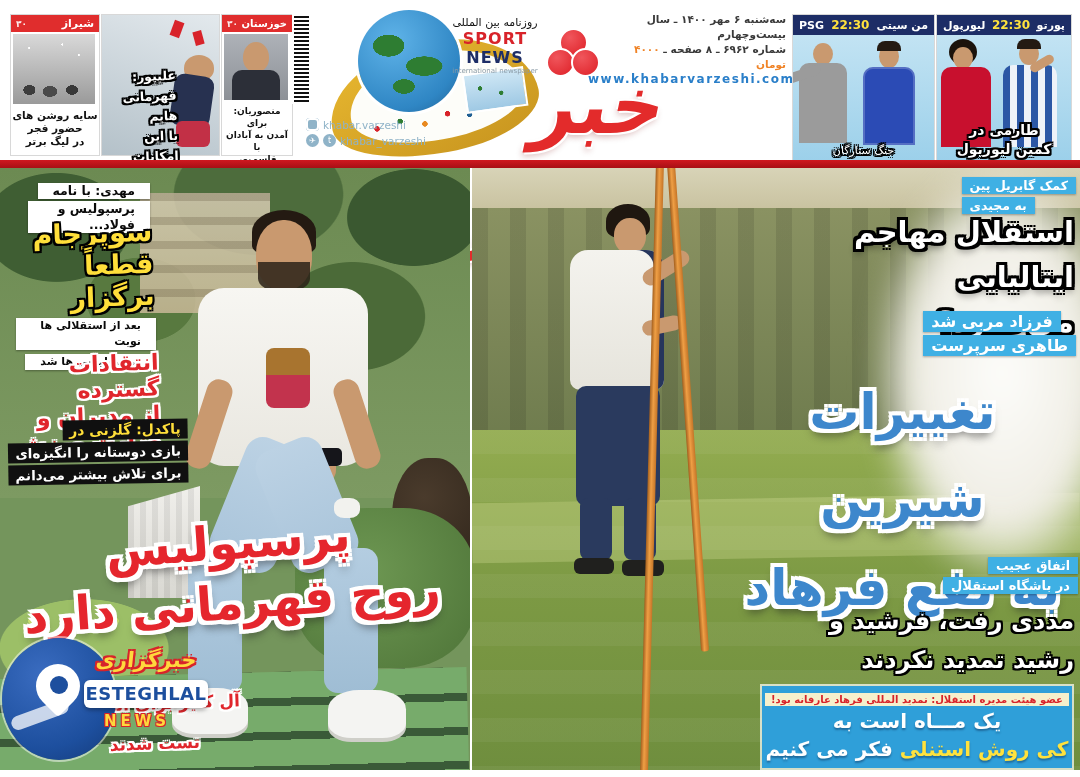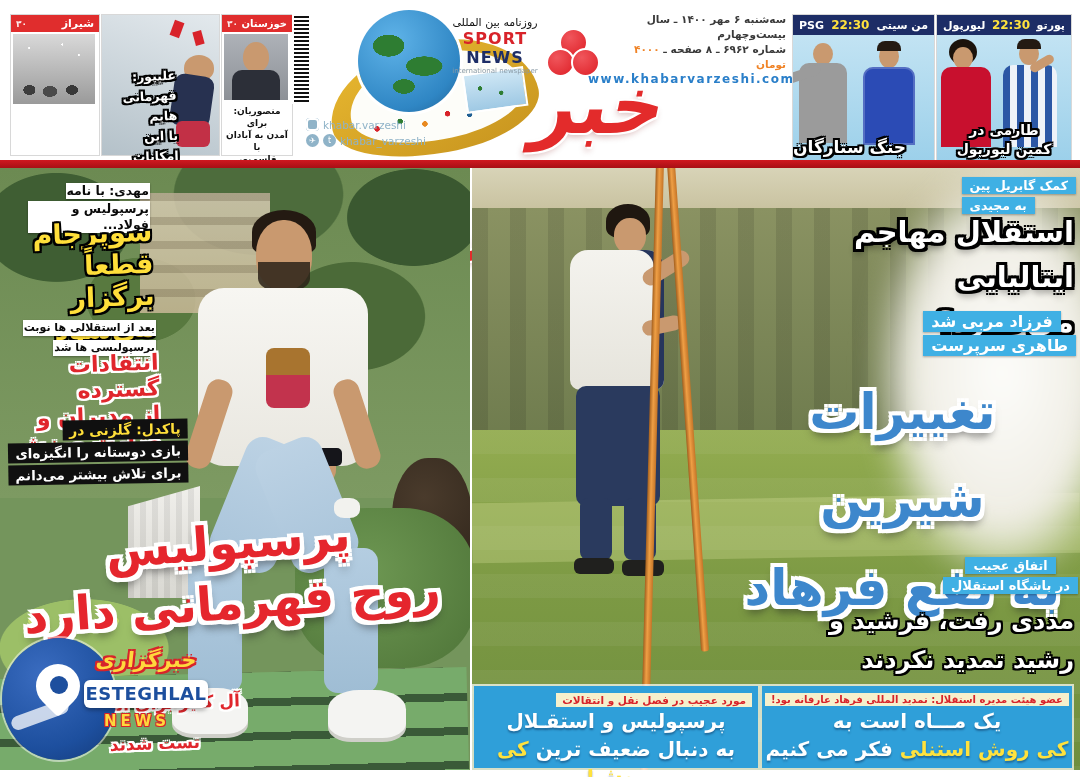--- a/index.html
+++ b/index.html
@@ -16,21 +16,21 @@
   .news-box{background:#fff;border:1px solid #d8d8d8;}
   .box-tab{height:17px;background:#e02d2d;color:#fff;font-size:11px;font-weight:bold;
            display:flex;align-items:center;justify-content:space-between;padding:0 5px;direction:rtl;}
   .box-tab .pgno{font-size:9px;opacity:.9;}
   .box-caption{font-size:10.5px;font-weight:bold;color:#111;text-align:center;line-height:13px;padding-top:2px;direction:rtl;}
   .tv-head{height:20px;background:#1d2d66;color:#fff;display:flex;align-items:center;
            justify-content:space-between;padding:0 6px;direction:rtl;font-weight:bold;}
   .tv-head .t-home,.tv-head .t-away{font-size:11px;}
   .tv-head .t-time{color:#ffe23d;font-size:12px;}
   .tag-white{display:inline-block;background:#fff;color:#0a0a0a;font-size:12.5px;font-weight:bold;
-             padding:0 1px;line-height:16px;margin-top:2px;box-shadow:0 1px 2px rgba(0,0,0,.35);}
+             padding:0 15px;line-height:16px;margin-top:2px;box-shadow:0 1px 2px rgba(0,0,0,.35);}
   .tag-blue{display:inline-block;background:#3fb0e4;color:#fff;font-weight:bold;
             padding:1px 8px;margin-top:3px;box-shadow:0 1px 2px rgba(0,0,0,.3);}
   .strip{background:#2f9fd9;box-shadow:0 0 0 2px rgba(255,255,255,.7);}
   .strip .kicker{background:#f6f0cc;color:#d8232a;font-size:10.5px;font-weight:bold;
                  padding:1px 6px;direction:rtl;display:inline-block;}
   .strip .s-line{color:#fff;font-weight:900;font-size:20px;text-align:center;direction:rtl;
                  text-shadow:0 2px 2px rgba(10,40,80,.45);line-height:27px;}
   .yellow-hl{color:#ffe23d;}
   .pole{background:linear-gradient(90deg,#a35f1e,#ef9f45 45%,#c47427);border-radius:3px;}
   .skin{background:#c9996f;}
@@ -46,20 +46,25 @@
       <span class="pgno">۳۰</span>
     </div>
     <div class="abs" style="left:2px;top:19px;width:82px;height:70px;background:
       radial-gradient(10px 8px at 20% 80%,#3c3c3c 0 60%,transparent 61%),
       radial-gradient(12px 9px at 45% 82%,#4a4a4a 0 60%,transparent 61%),
       radial-gradient(10px 8px at 72% 80%,#383838 0 60%,transparent 61%),
       radial-gradient(2px 2px at 20% 20%,#fff 50%,transparent 60%),
       radial-gradient(2px 2px at 60% 15%,#fff 50%,transparent 60%),
       radial-gradient(2px 2px at 80% 30%,#fff 50%,transparent 60%),
       linear-gradient(180deg,#d9d9d9,#9a9a9a);"></div>
+    <div class="box-caption abs" style="left:0;top:92px;width:100%;">
+      <div>سایه روشن های</div>
+      <div>حضور فجر</div>
+      <div>در لیگ برتر</div>
+    </div>
   </div>
 
   <div class="abs news-box" style="left:101px;top:14px;width:117px;height:140px;background:linear-gradient(200deg,#e3e9ed,#b4c1c9);">
     <div class="abs" style="left:70px;top:6px;width:10px;height:16px;background:#d8232a;transform:rotate(20deg);"></div>
     <div class="abs" style="left:92px;top:16px;width:9px;height:14px;background:#d8232a;transform:rotate(-15deg);"></div>
     <div class="abs" style="left:82px;top:40px;width:30px;height:26px;border-radius:50% 50% 45% 45%;">
         <div style="width:100%;height:100%;border-radius:inherit;background:#c9996f;"></div>
       </div>
     <div class="abs" style="left:70px;top:60px;width:40px;height:52px;background:#273150;border-radius:10px;transform:rotate(8deg);"></div>
     <div class="abs" style="left:74px;top:106px;width:34px;height:26px;background:#c23046;border-radius:6px;"></div>
@@ -153,21 +158,21 @@
       <span class="t-time">22:30</span>
       <span class="t-away">PSG</span>
     </div>
     <div class="abs" style="left:0;top:20px;width:100%;height:126px;background:linear-gradient(180deg,#c2e3f3,#9cd0ea);overflow:hidden;">
       <div class="abs skin" style="left:20px;top:8px;width:20px;height:22px;border-radius:50%;"></div>
       <div class="abs" style="left:6px;top:28px;width:48px;height:80px;background:#9b9b9b;border-radius:10px 10px 0 0;"></div>
       <div class="abs" style="left:-6px;top:34px;width:34px;height:10px;background:#9b9b9b;transform:rotate(-18deg);border-radius:5px;"></div>
       <div class="abs skin" style="left:86px;top:10px;width:20px;height:23px;border-radius:50%;"></div>
       <div class="abs" style="left:84px;top:6px;width:24px;height:10px;background:#241a12;border-radius:8px 8px 0 0;"></div>
       <div class="abs" style="left:70px;top:32px;width:52px;height:78px;background:#2b4bb5;border-radius:10px 10px 0 0;box-shadow:inset 0 0 0 2px rgba(255,255,255,.2);"></div>
-      <div class="abs ts-b2 rtl" style="left:0;bottom:4px;width:100%;text-align:left;color:#fff;font-weight:700;font-size:17px;">جنگ ستارگان</div>
+      <div class="abs ts-b2 rtl" style="left:0;bottom:4px;width:100%;text-align:center;color:#fff;font-weight:400;font-size:11px;">جنگ ستارگان</div>
     </div>
   </div>
 
   <div class="abs news-box" style="left:936px;top:14px;width:134px;height:146px;">
     <div class="tv-head">
       <span class="t-home">پورتو</span>
       <span class="t-time">22:30</span>
       <span class="t-away">لیورپول</span>
     </div>
     <div class="abs" style="left:0;top:20px;width:100%;height:126px;background:linear-gradient(180deg,#c2e3f3,#9cd0ea);overflow:hidden;">
@@ -317,37 +322,29 @@
     </div>
     <div class="abs rtl" style="right:4px;top:140px;text-align:left;z-index:5;">
       <div style="text-align:left;"><span class="tag-blue" style="font-size:16px;">فرزاد مربی شد</span></div>
       <div style="text-align:left;"><span class="tag-blue" style="font-size:16px;">طاهری سرپرست</span></div>
     </div>
     <div class="abs rtl ts-w4" style="right:0;top:200px;width:355px;text-align:center;color:#3d87cc;font-weight:900;font-size:50px;line-height:88px;z-index:5;">
       <div>تغییرات شیرین</div>
       <div>به نفع فرهاد</div>
     </div>
     <div class="abs rtl" style="right:2px;top:386px;text-align:left;z-index:5;">
-      <div style="text-align:center;text-decoration:underline;"><span class="tag-blue" style="font-size:12.5px;">اتفاق عجیب</span></div>
+      <div style="text-align:right;text-decoration:underline;"><span class="tag-blue" style="font-size:12.5px;">اتفاق عجیب</span></div>
       <div style="text-align:left;"><span class="tag-blue" style="font-size:13px;">در باشگاه استقلال</span></div>
     </div>
     <div class="abs rtl ts-b2" style="right:6px;top:434px;width:310px;text-align:right;color:#fff;font-weight:900;font-size:24px;line-height:39px;z-index:5;">
       <div>مددی رفت، فرشید و</div>
       <div>رشید تمدید نکردند</div>
     </div>
   </div>
 
-  <div class="abs strip" style="left:474px;top:686px;width:284px;height:82px;z-index:8;">
-    <div class="abs" style="right:6px;top:3px;"><span class="kicker">مورد عجیب در فصل نقل و انتقالات</span></div>
-    <div class="s-line abs" style="left:0;top:22px;width:100%;">پرسپولیس و استقـلال</div>
-    <div class="s-line abs" style="left:0;top:50px;width:100%;">
-      <span>به دنبال ضعیف ترین</span>
-      <span class="yellow-hl">کی روش!</span>
-    </div>
-  </div>
 
   <div class="abs strip" style="left:762px;top:686px;width:310px;height:82px;z-index:8;">
     <div class="abs" style="left:0;top:2px;width:100%;text-align:center;"><span class="kicker" style="font-size:10px;">عضو هیئت مدیره استقلال: تمدید المللی فرهاد عارفانه بود!</span></div>
     <div class="s-line abs" style="left:0;top:22px;width:100%;">یک مـــاه است به</div>
     <div class="s-line abs" style="left:0;top:50px;width:100%;">
       <span class="yellow-hl">کی روش استنلی</span>
       <span>فکر می کنیم</span>
     </div>
   </div>
 

